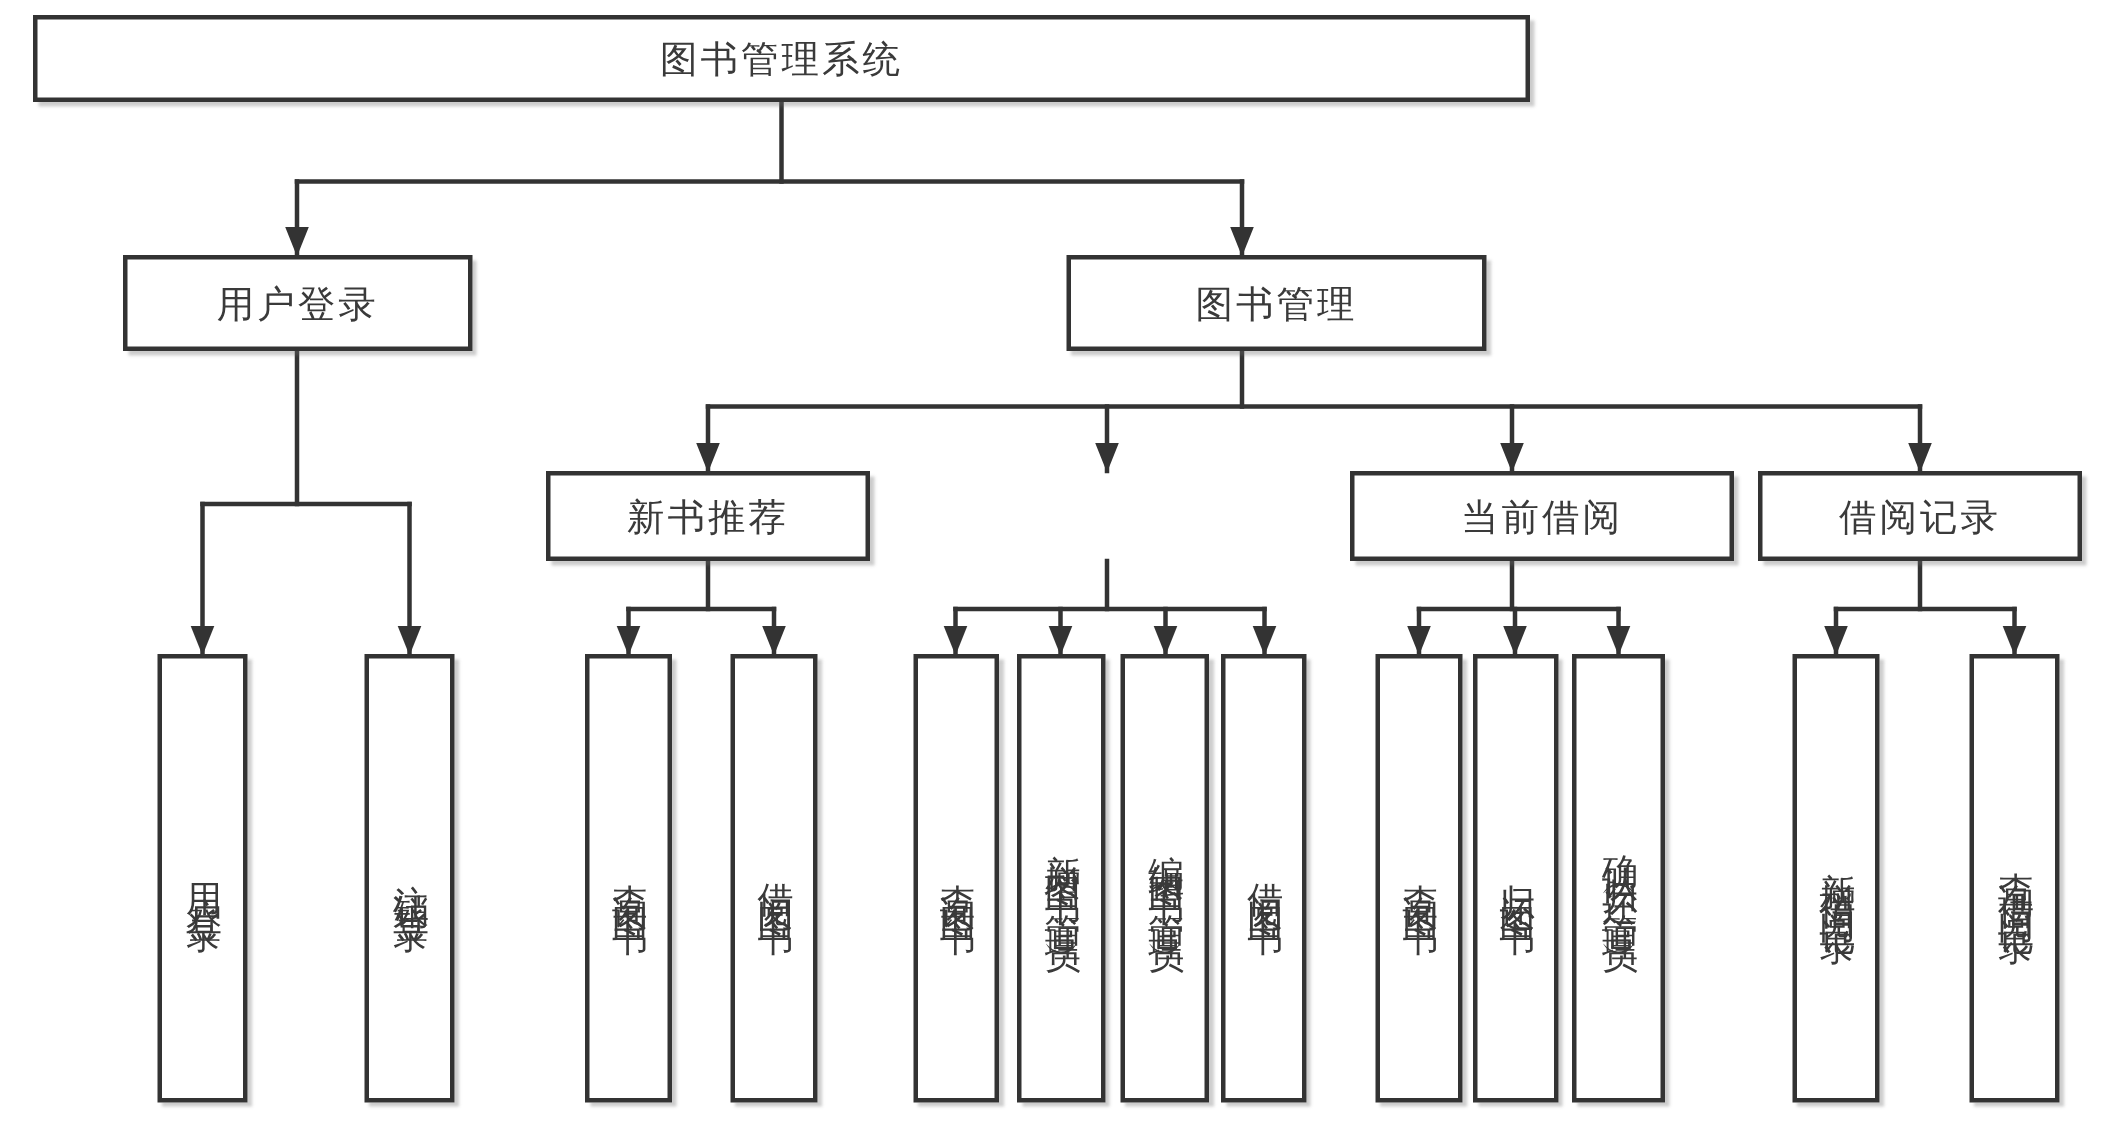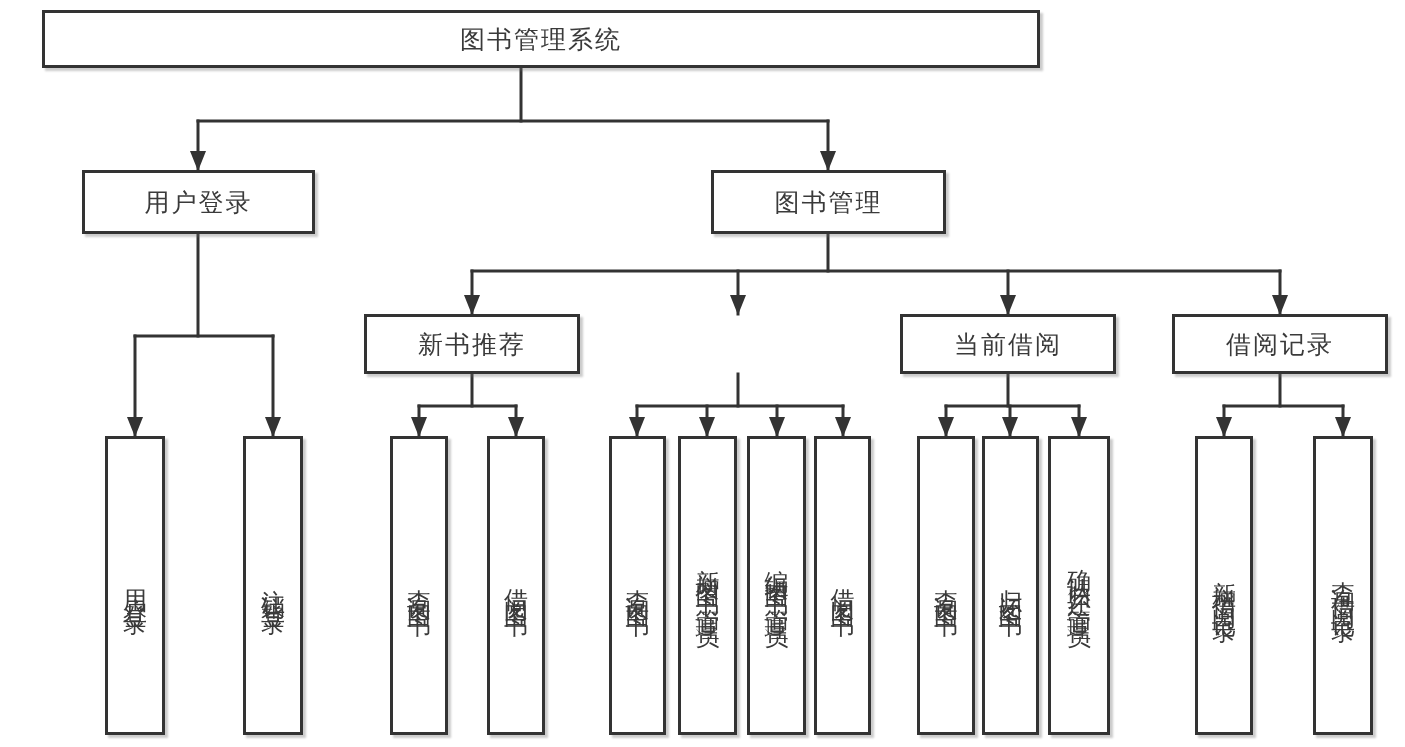--- a/index.html
+++ b/index.html
@@ -109,27 +109,27 @@
     </g>
 
     <g>
       <path d="M1280,374 V406"></path>
       <path d="M1224,406 H1343"></path>
       <line x1="1224" y1="406" x2="1224" y2="436" marker-end="url(#arw)"></line>
       <line x1="1343" y1="406" x2="1343" y2="436" marker-end="url(#arw)"></line>
     </g>
   </svg>
 
-  <div class="node hlabel" style="left:22px;top:10px;width:998px;height:58px;margin-left:20px;">图书管理系统</div>
+  <div class="node hlabel" style="left:22px;top:10px;width:998px;height:58px;">图书管理系统</div>
 
   <div class="node hlabel" style="left:82px;top:170px;width:233px;height:64px;">用户登录</div>
-  <div class="node hlabel" style="left:711px;top:170px;width:235px;height:64px;">图书管理</div>
+  <div class="node hlabel" style="left:711px;top:170px;width:280px;height:64px;">图书管理</div>
 
   <div class="node hlabel" style="left:364px;top:314px;width:216px;height:60px;">新书推荐</div>
-  <div class="node hlabel" style="left:900px;top:314px;width:216px;height:60px;">当前借阅</div>
+  <div class="node hlabel" style="left:900px;top:314px;width:256px;height:60px;">当前借阅</div>
   <div class="node hlabel" style="left:1172px;top:314px;width:216px;height:60px;">借阅记录</div>
 
   <div class="node leaf" style="left:105px;width:60px;">
     <span class="vtext">用户登录</span>
   </div>
   <div class="node leaf" style="left:243px;width:60px;">
     <span class="vtext">注销登录</span>
   </div>
 
   <div class="node leaf" style="left:390px;width:58px;">

